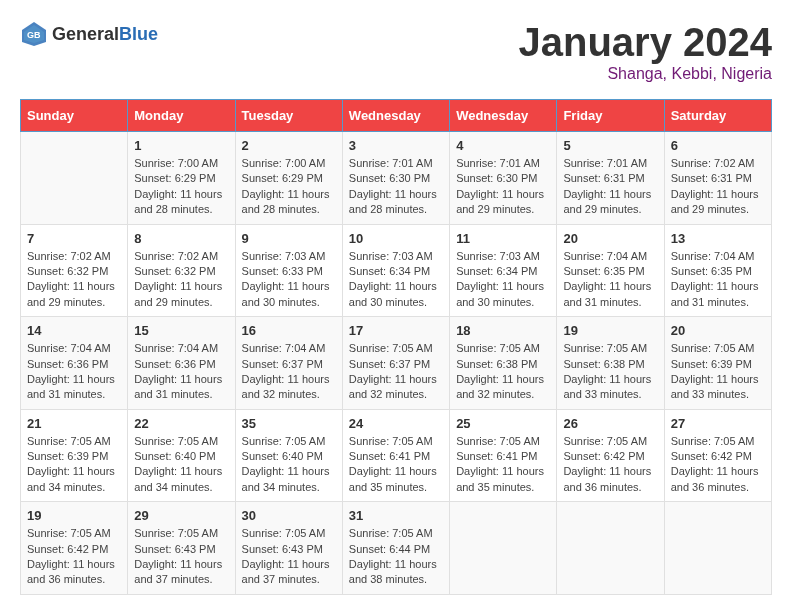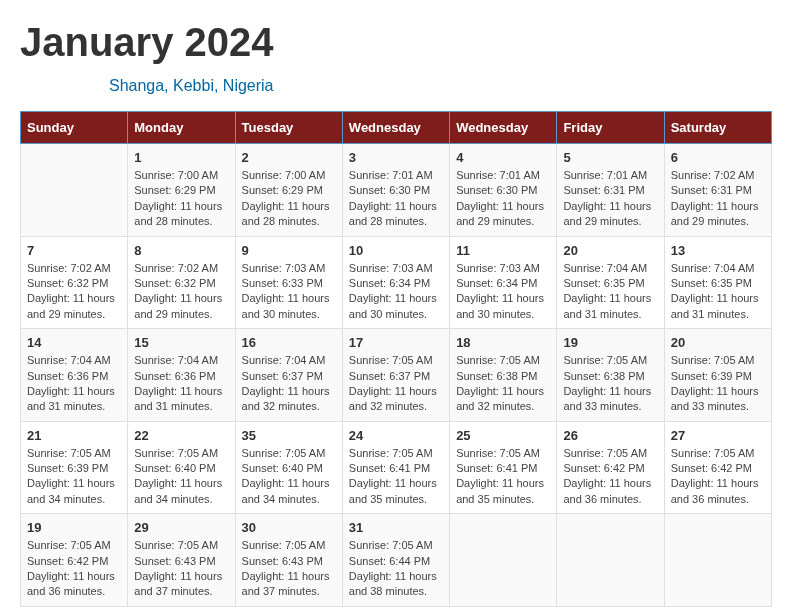--- a/index.html
+++ b/index.html
@@ -38,29 +38,28 @@
     .title-area {
       text-align: right;
     }
     .month-year {
       font-size: 40px;
       font-weight: bold;
       color: #333;
     }
     .location {
       font-size: 16px;
-      color: #0369a1;
-      margin-top: 12px;
+      color: #701a75;
     }
     table {
       width: 100%;
       border-collapse: collapse;
     }
     thead tr {
-      background-color: #7f1d1d;
+      background-color: #ef4444;
       color: #fff;
     }
     thead th {
       padding: 8px 6px;
       text-align: left;
       font-size: 13px;
       font-weight: bold;
       border: 1px solid #5599cc;
     }
     tbody tr {
@@ -91,20 +90,30 @@
       background-color: #f9f9f9;
     }
     tbody tr:nth-child(even) {
       background-color: #ffffff;
     }
   </style>
 </head>
 <body>
 
 <div class="header-area">
+  <div class="logo">
+    <svg class="logo-icon" viewBox="0 0 28 28" xmlns="http://www.w3.org/2000/svg">
+      <polygon points="14,2 26,10 26,22 14,26 2,22 2,10" fill="#2a6db5" opacity="0.85"></polygon>
+      <polygon points="14,5 24,12 24,20 14,23 4,20 4,12" fill="#5599cc" opacity="0.6"></polygon>
+      <text x="7" y="18" font-size="9" fill="white" font-weight="bold">GB</text>
+    </svg>
+    <div>
+      <span class="logo-text-general">General</span><span class="logo-text-blue">Blue</span>
+    </div>
+  </div>
   <div class="title-area">
     <div class="month-year">January 2024</div>
     <div class="location">Shanga, Kebbi, Nigeria</div>
   </div>
 </div>
 
 <table>
   <thead>
     <tr>
     <th>Sunday</th>

